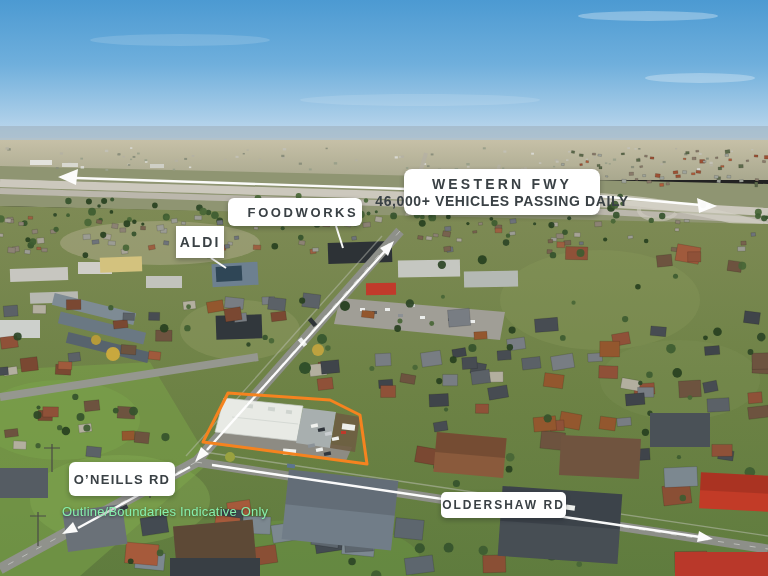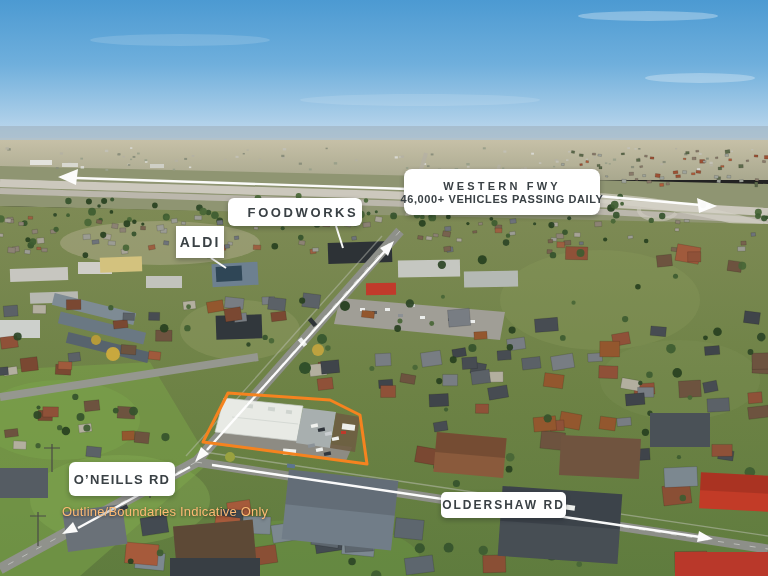--- a/index.html
+++ b/index.html
@@ -5,31 +5,31 @@
   html,body{margin:0;padding:0;background:#222;}
   #stage{position:relative;width:768px;height:576px;overflow:hidden;
          font-family:"Liberation Sans",sans-serif;}
   #scene,#ann{position:absolute;left:0;top:0;}
   .label{position:absolute;z-index:3;background:var(--label-bg,#fff);
          color:var(--label-text,#3a4145);font-weight:bold;
          display:flex;align-items:center;justify-content:center;
          box-shadow:0 2px 5px rgba(15,20,25,.30);white-space:nowrap;}
   #lbl-western{left:404px;top:169px;width:196px;height:46px;border-radius:8px;
                flex-direction:column;gap:1px;}
-  #lbl-western .t1{font-size:11px;letter-spacing:3.2px;}
-  #lbl-western .t2{font-size:11px;letter-spacing:.6px;}
+  #lbl-western .t1{font-size:14px;letter-spacing:3.2px;}
+  #lbl-western .t2{font-size:14px;letter-spacing:.6px;}
   #lbl-foodworks{left:228px;top:198px;width:118px;height:28px;border-radius:6px;
                  font-size:13px;letter-spacing:2.6px;padding-left:16px;}
   #lbl-aldi{left:176px;top:226px;width:48px;height:32px;border-radius:0;
             font-size:14px;letter-spacing:2px;}
   #lbl-oneills{left:69px;top:462px;width:106px;height:34px;border-radius:6px;
                font-size:13px;letter-spacing:1.3px;}
   #lbl-oldershaw{left:441px;top:492px;width:125px;height:26px;border-radius:5px;
                  font-size:12px;letter-spacing:2px;}
-  #disclaimer{position:absolute;z-index:3;left:62px;top:504px;color:#fdba74;
+  #disclaimer{position:absolute;z-index:3;left:62px;top:504px;color:#86efac;
               font-size:13px;letter-spacing:.2px;
               text-shadow:0 1px 3px rgba(0,0,0,.55);}
 </style>
 </head>
 <body>
 
 <div id="stage">
 
 <svg id="scene" width="768" height="576" viewBox="0 0 768 576">
   <defs>

